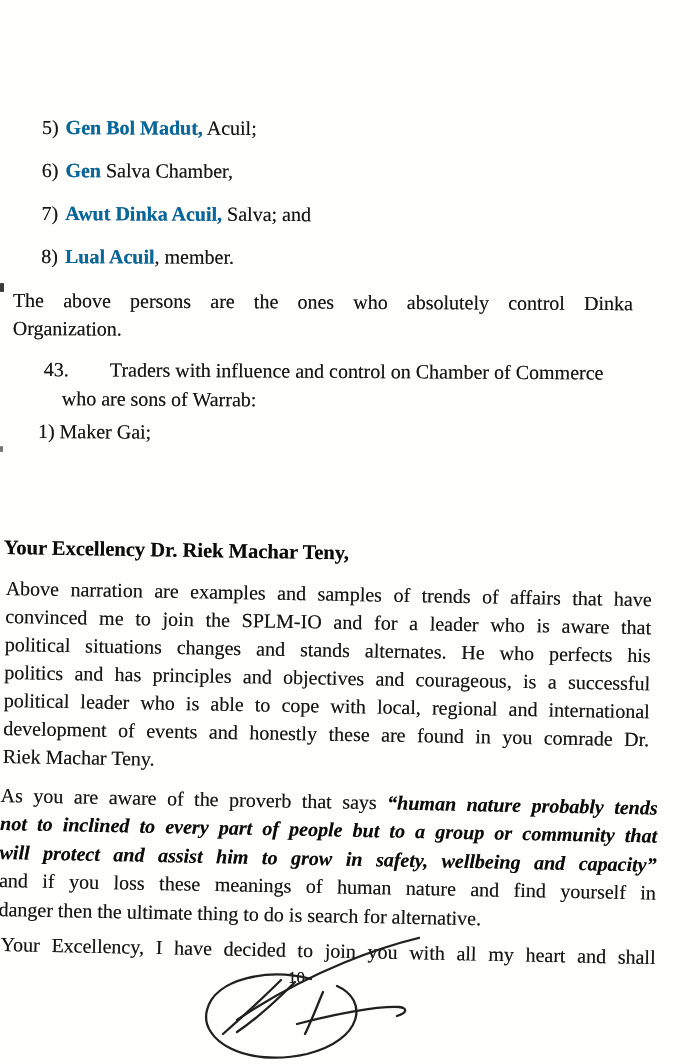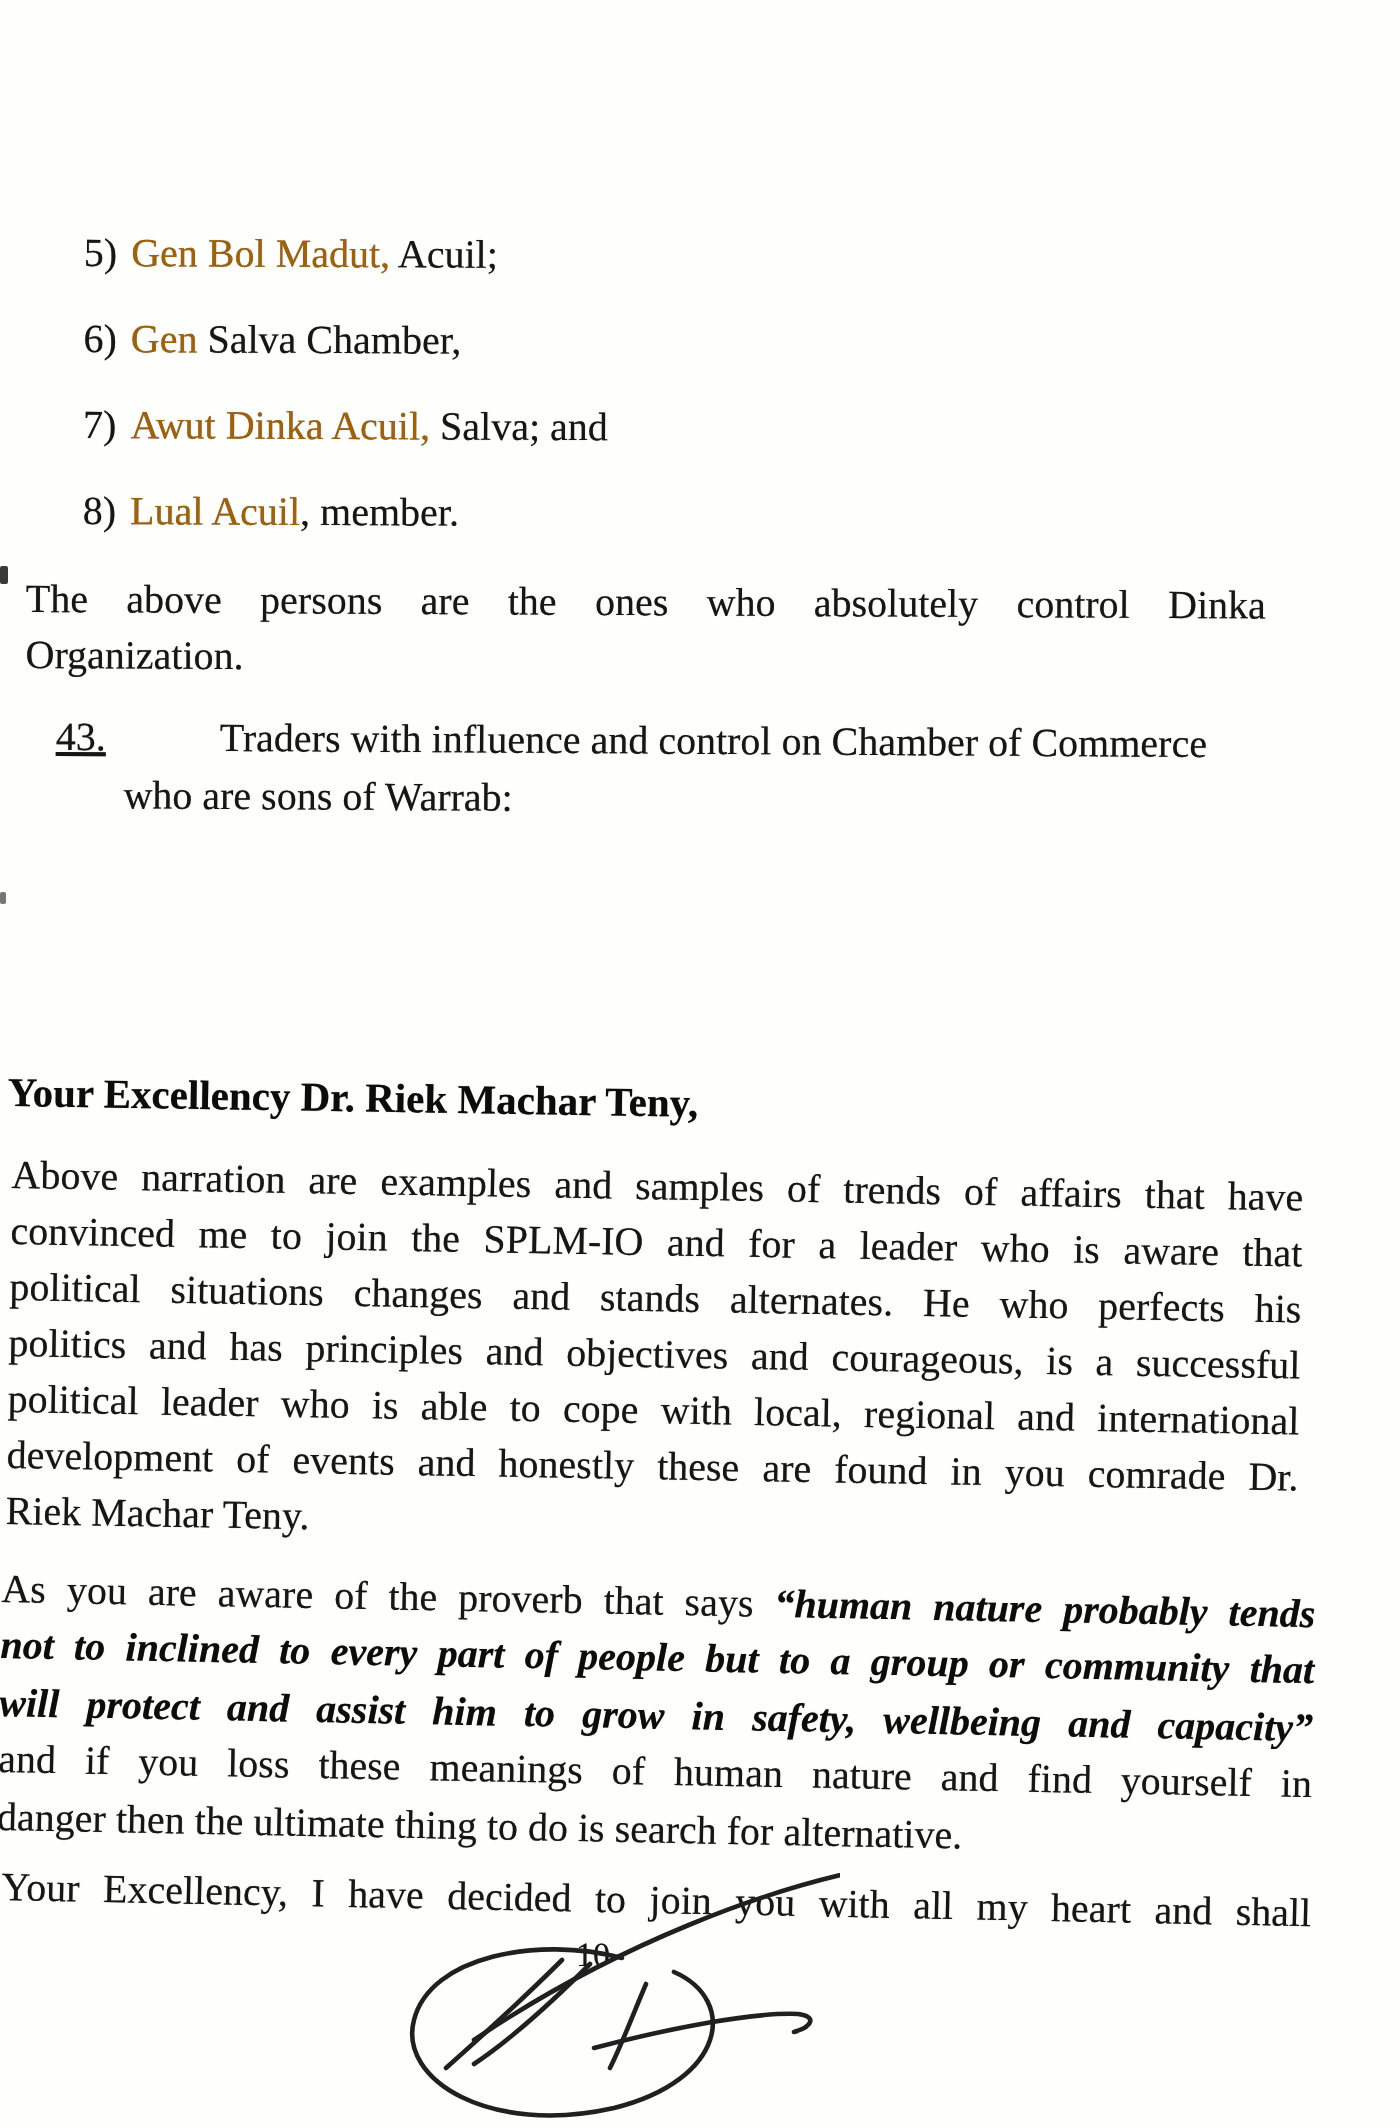--- a/index.html
+++ b/index.html
@@ -5,34 +5,34 @@
   * { margin:0; padding:0; box-sizing:border-box; }
   html,body { width:700px; height:1064px; overflow:hidden; background:#ffffff; }
   .page {
     position:relative; width:700px; height:1064px;
     background:#fefefd;
     font-family:"Liberation Serif", serif;
     color:#161616;
     text-shadow:0 0 .4px rgba(10,10,10,.6);
   }
   .abs { position:absolute; }
-  .b   { font-weight:normal; color:#a16207; }
+  .b   { font-weight:bold; color:#0369a1; }
   .bi  { font-weight:bold; font-style:italic; color:#0c0c0c; }
 
   
   .list-a { left:42px; top:116px; font-size:20px; transform:rotate(.25deg); transform-origin:0 0; }
   .list-a .li { line-height:22px; margin-bottom:21px; white-space:nowrap; }
   .num { margin-right:7px; }
 
   
   .para-control { left:13px; top:287px; width:620px; font-size:20px; line-height:27.5px; transform:rotate(.3deg); transform-origin:0 0; }
 
   
   .item-43 { left:28px; top:355px; width:606px; font-size:20px; line-height:28.5px; transform:rotate(.35deg); transform-origin:0 0; }
-  .item-43 .no { position:absolute; left:0; top:0;text-decoration:underline; }
+  .item-43 .no { position:absolute; left:16px; top:0; }
   .item-43 .body { margin-left:34px; }
   .item-43 .l1 { padding-left:48px; white-space:nowrap; }
 
   
   .list-b { left:38px; top:420px; font-size:20px; transform:rotate(.35deg); transform-origin:0 0; }
   .list-b .li { line-height:22px; margin-bottom:18px; white-space:nowrap; }
 
   
   .salutation { left:4px; top:536px; font-size:20.5px; font-weight:bold; color:#0c0c0c; transform:rotate(.9deg); transform-origin:0 0; white-space:nowrap; }
 
@@ -82,20 +82,21 @@
 
   <section class="abs item-43">
     <span class="no">43.</span>
     <div class="body">
       <div class="l1">Traders with influence and control on Chamber of Commerce</div>
       <div class="l2">who are sons of Warrab:</div>
     </div>
   </section>
 
   <section class="abs list-b">
+    <div class="li">1) Maker Gai;</div>
   </section>
 
   <h2 class="abs salutation">Your Excellency Dr. Riek Machar Teny,</h2>
 
   <section class="abs para para-narration">
     <div class="line">Above narration are examples and samples of trends of affairs that have</div>
     <div class="line">convinced me to join the SPLM-IO and for a leader who is aware that</div>
     <div class="line">political situations changes and stands alternates. He who perfects his</div>
     <div class="line">politics and has principles and objectives and courageous, is a successful</div>
     <div class="line">political leader who is able to cope with local, regional and international</div>

